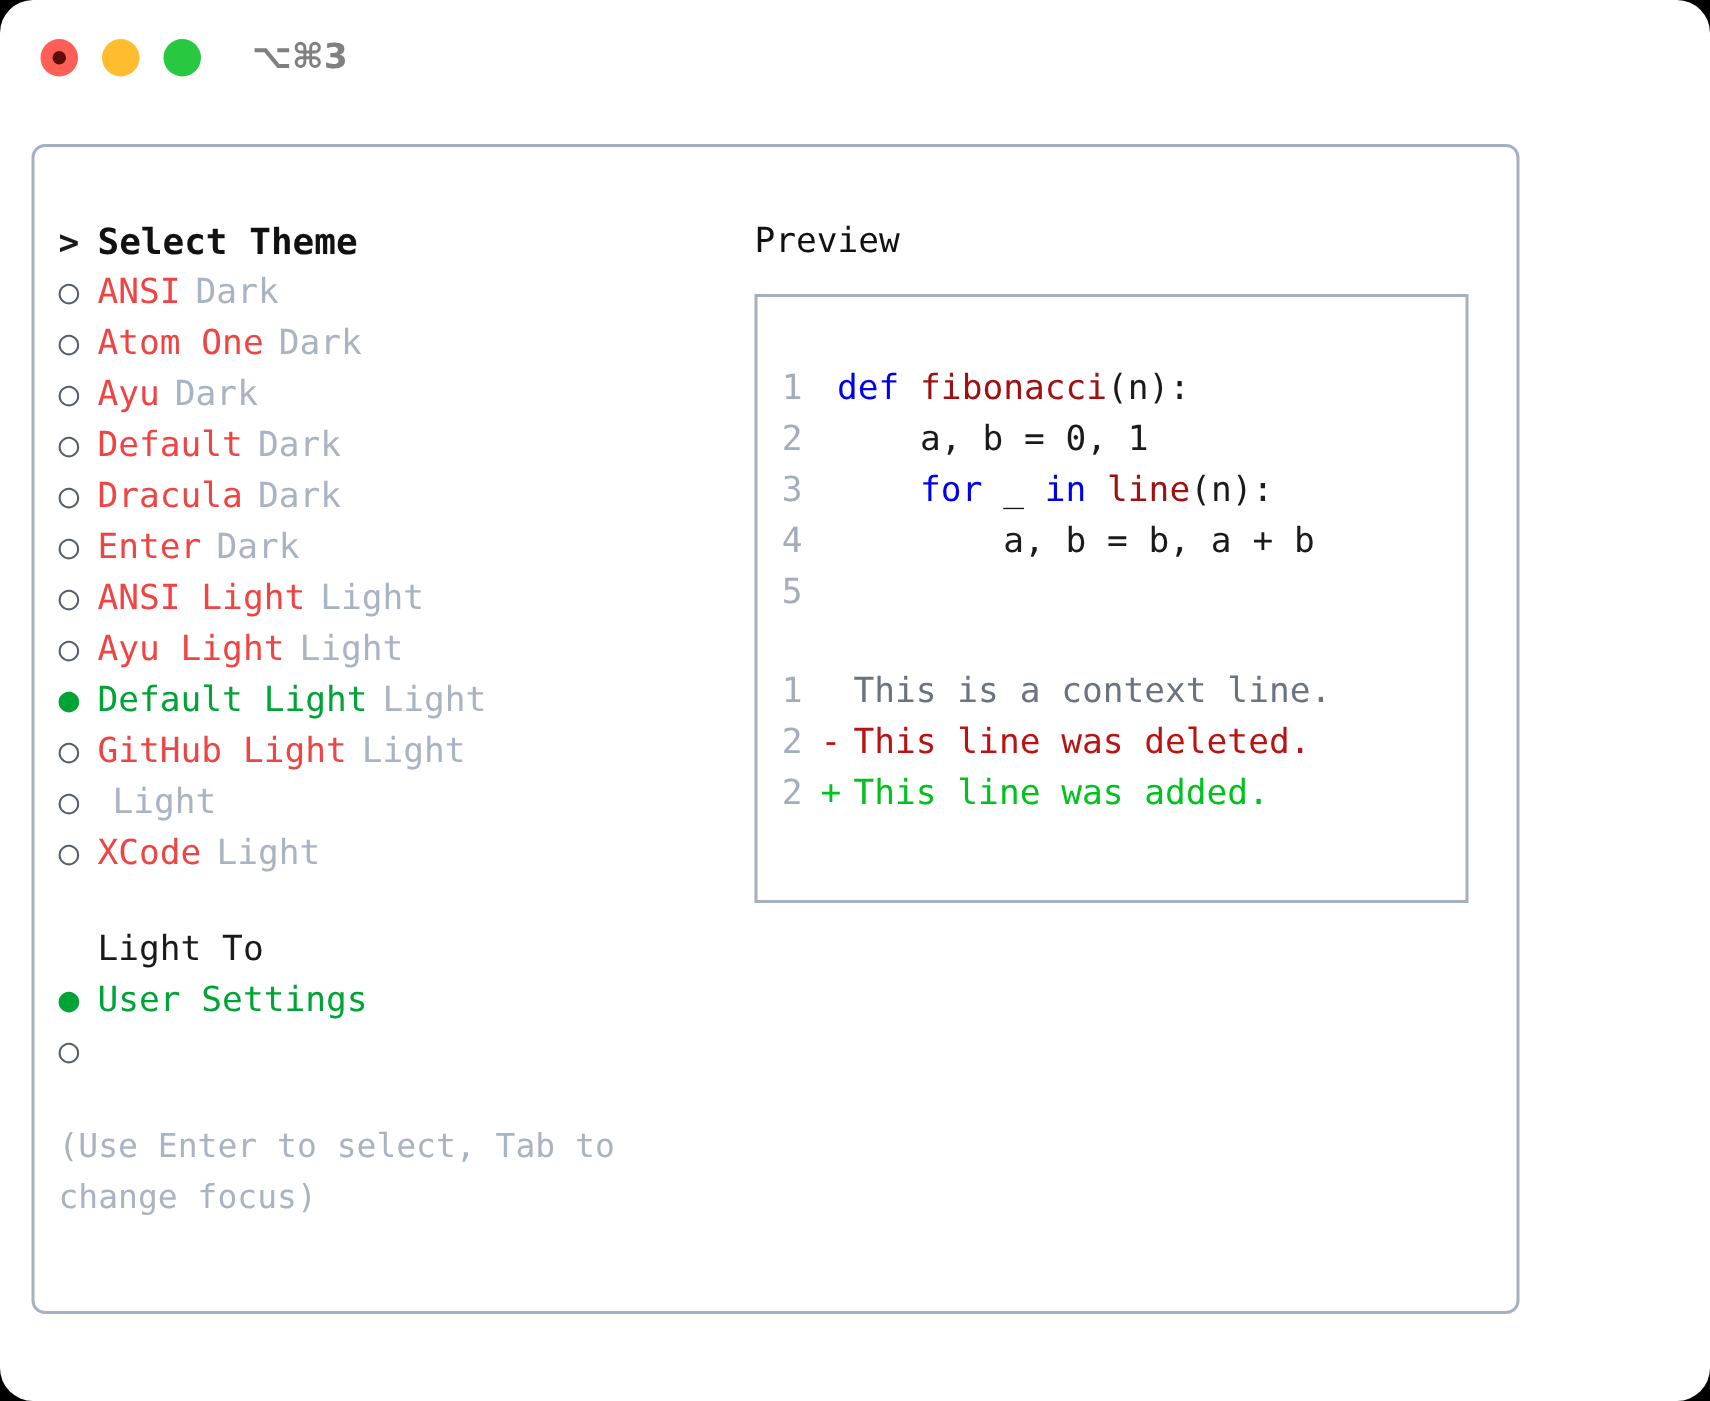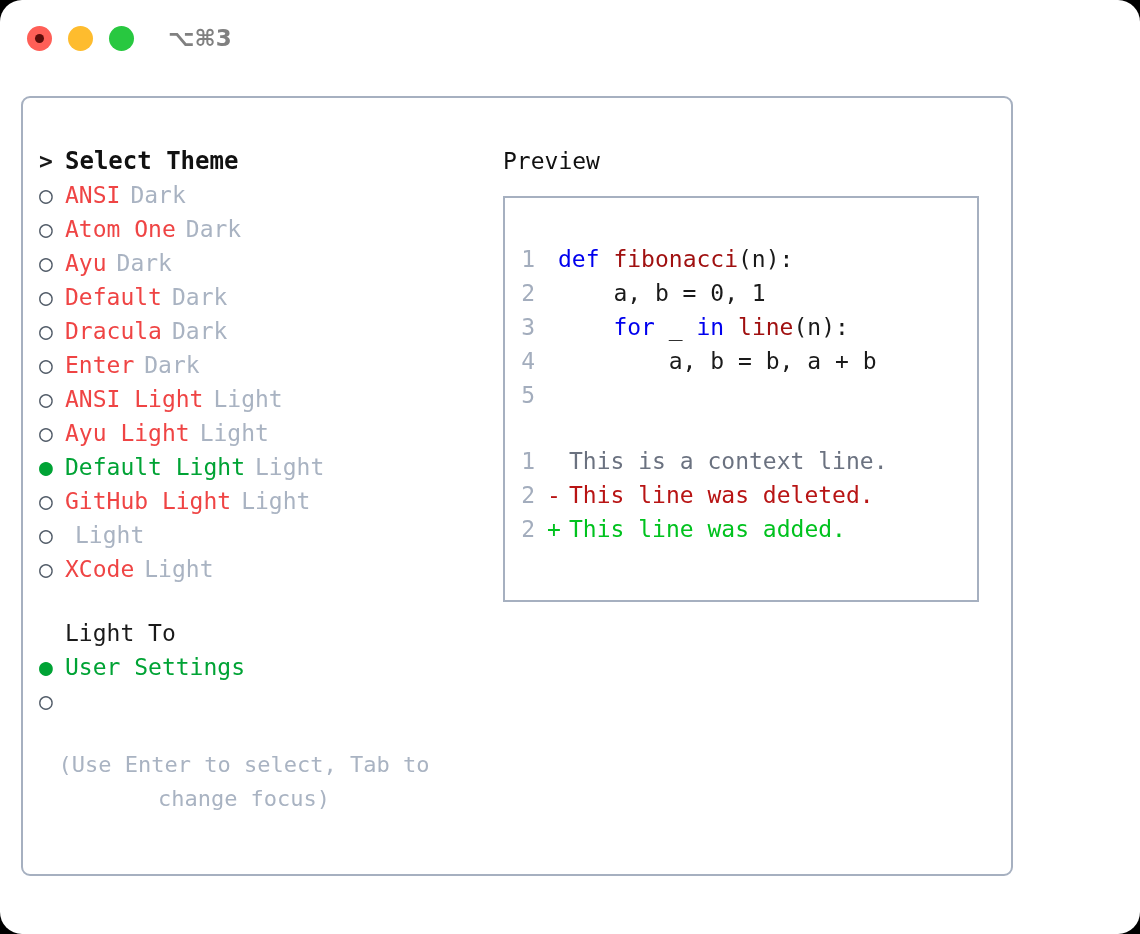--- a/index.html
+++ b/index.html
@@ -120,21 +120,20 @@
     padding-left: 26px;
     white-space: pre;
   }
   .hint {
     margin-top: 30px;
     font-size: 22px;
     line-height: 34px;
     color: #a9b3c2;
     width: 410px;
     white-space: pre-wrap;
-    text-align: center;
   }
   
   .right-col {
     position: absolute;
     left: 480px; top: 46px;
     width: 500px;
   }
   .preview-title {
     font-size: 23px;
     font-weight: normal;

